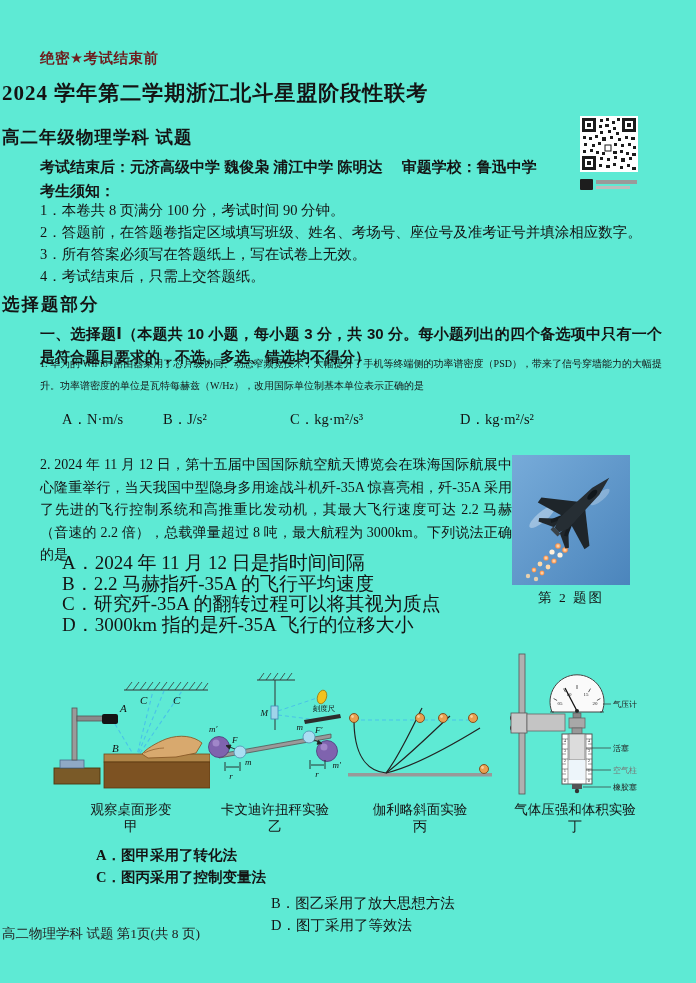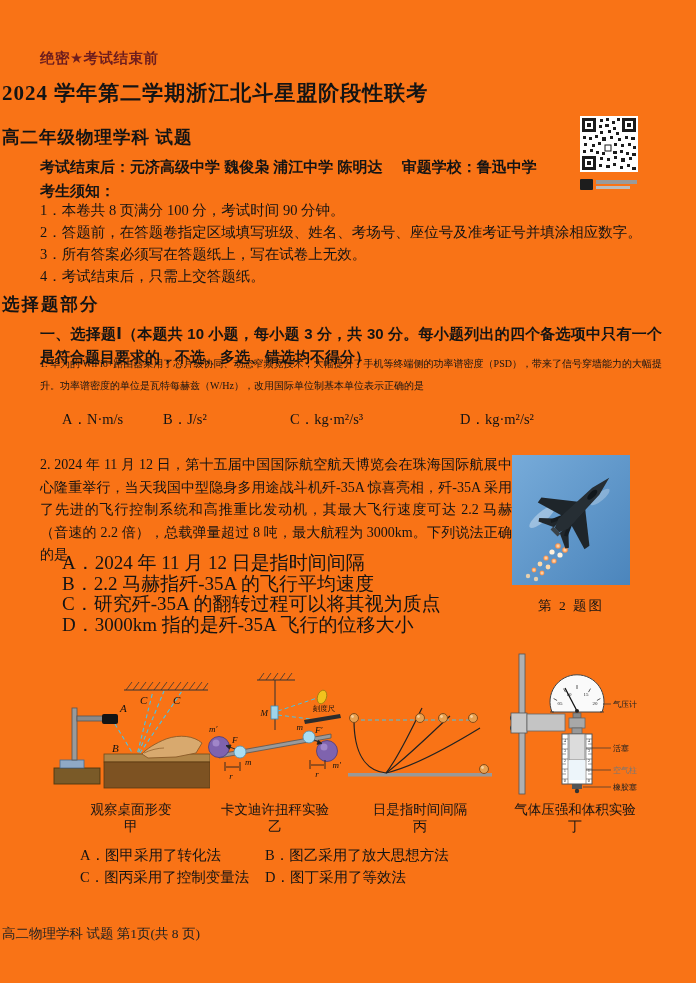--- a/index.html
+++ b/index.html
@@ -1,44 +1,44 @@
 <!DOCTYPE html>
 <html><head>
 <meta charset="utf-8">
 <style>
   html,body{margin:0;padding:0;background:#ffffff;}
-  .page{position:relative;width:696px;height:983px;background:#f97316;overflow:hidden;
+  .page{position:relative;width:696px;height:983px;background:#5eead4;overflow:hidden;
         font-family:"Liberation Serif","DejaVu Serif",serif;color:#141414;}
   .abs{position:absolute;}
   .sans{font-family:"Liberation Sans","DejaVu Sans",sans-serif;}
   .bold{font-weight:bold;}
   .center{left:2px;right:0;}
   .secrecy{left:40px;top:49px;font-size:14.5px;color:#6e1e1e;letter-spacing:.5px;}
   .title{top:79px;font-size:21px;letter-spacing:1px;}
   .subtitle{top:125px;font-size:17.5px;letter-spacing:1px;}
   .proposers{left:40px;top:158px;font-size:15px;width:535px;}
   .notice-head{left:40px;top:182px;font-size:15px;}
   .notices{left:40px;top:199px;width:625px;font-size:14.5px;line-height:22px;}
   .part-title{top:292px;font-size:17.5px;letter-spacing:2px;}
   .instructions{left:40px;top:322px;width:622px;font-size:15px;line-height:23px;text-align:justify;}
   .q1stem{left:40px;top:353px;width:622px;font-size:10px;line-height:21.5px;text-align:justify;}
   .q1opts{left:40px;top:410px;width:622px;height:20px;font-size:14.5px;}
   .q1opts span{position:absolute;white-space:nowrap;}
   .q2stem{left:40px;top:454px;width:472px;font-size:14px;line-height:22.5px;text-align:justify;}
   .q2opts{left:62px;top:553px;font-size:19px;line-height:20.6px;}
   .q2opts div{white-space:nowrap;}
   .jetfig{left:512px;top:455px;width:118px;text-align:center;}
-  .jetcap{margin-top:8px;font-size:13.5px;letter-spacing:2px;}
+  .jetcap{margin-top:0;font-size:13.5px;letter-spacing:2px;}
   .q3stem{left:40px;top:638px;font-size:14.5px;}
   .figcell{position:absolute;text-align:center;}
   .figcap{font-size:13.5px;line-height:16px;margin-top:2px;}
   .figtag{font-size:14px;line-height:17px;}
   .q3row{left:80px;font-size:14.5px;width:560px;}
-  .q3row span.optA{position:absolute;left:0;white-space:nowrap;}
-  .q3row span.optB{position:absolute;left:185px;white-space:nowrap;}
+  .q3row span.optA{position:absolute;left:16px;white-space:nowrap;font-weight:bold;}
+  .q3row span.optB{position:absolute;left:191px;white-space:nowrap;margin-top:48px;}
   .footer{top:925px;font-size:13.5px;color:#222;}
   svg text{font-family:"Liberation Serif","DejaVu Serif",serif;}
   .qrwrap{left:580px;top:116px;width:60px;}
   .qrcap{margin-top:3px;height:12px;position:relative;}
   .qrcap .logo{position:absolute;left:0;top:0;width:13px;height:11px;background:#1d1d1d;border-radius:1px;}
   .qrcap .l1{position:absolute;left:16px;top:1px;width:41px;height:4px;background:#9a9a9a;}
   .qrcap .l2{position:absolute;left:16px;top:7px;width:34px;height:3px;background:#bdbdbd;}
 </style>
 </head>
 <body>
@@ -305,21 +305,21 @@
         <circle cx="138" cy="99" r="4.5"></circle>
       </g>
       <g fill="#f6cf9a">
         <circle cx="6.5" cy="46.5" r="1.4"></circle>
           <circle cx="72.5" cy="46.5" r="1.4"></circle>
         <circle cx="95.5" cy="46.5" r="1.4"></circle>
           <circle cx="125.5" cy="46.5" r="1.4"></circle>
           <circle cx="136.5" cy="97.5" r="1.4"></circle>
       </g>
     </svg>
-    <div class="figcap">日是指时间间隔</div>
+    <div class="figcap">伽利略斜面实验</div>
     <div class="figtag">丙</div>
   </div>
 
   <div class="figcell" style="left:500px;top:652px;width:150px;">
     <svg width="140" height="144" viewBox="0 0 140 144">
       <rect x="14" y="2" width="6" height="140" fill="#b0b0b0" stroke="#555" stroke-width="0.8"></rect>
       <circle cx="8" cy="66" r="3" fill="#333"></circle>
         <circle cx="8" cy="76" r="3" fill="#333"></circle>
       <rect x="6" y="61" width="16" height="20" fill="#c8c8c8" stroke="#555" stroke-width="0.8"></rect>
       <rect x="22" y="62" width="38" height="17" fill="#c4c4c4" stroke="#666" stroke-width="0.8"></rect>

